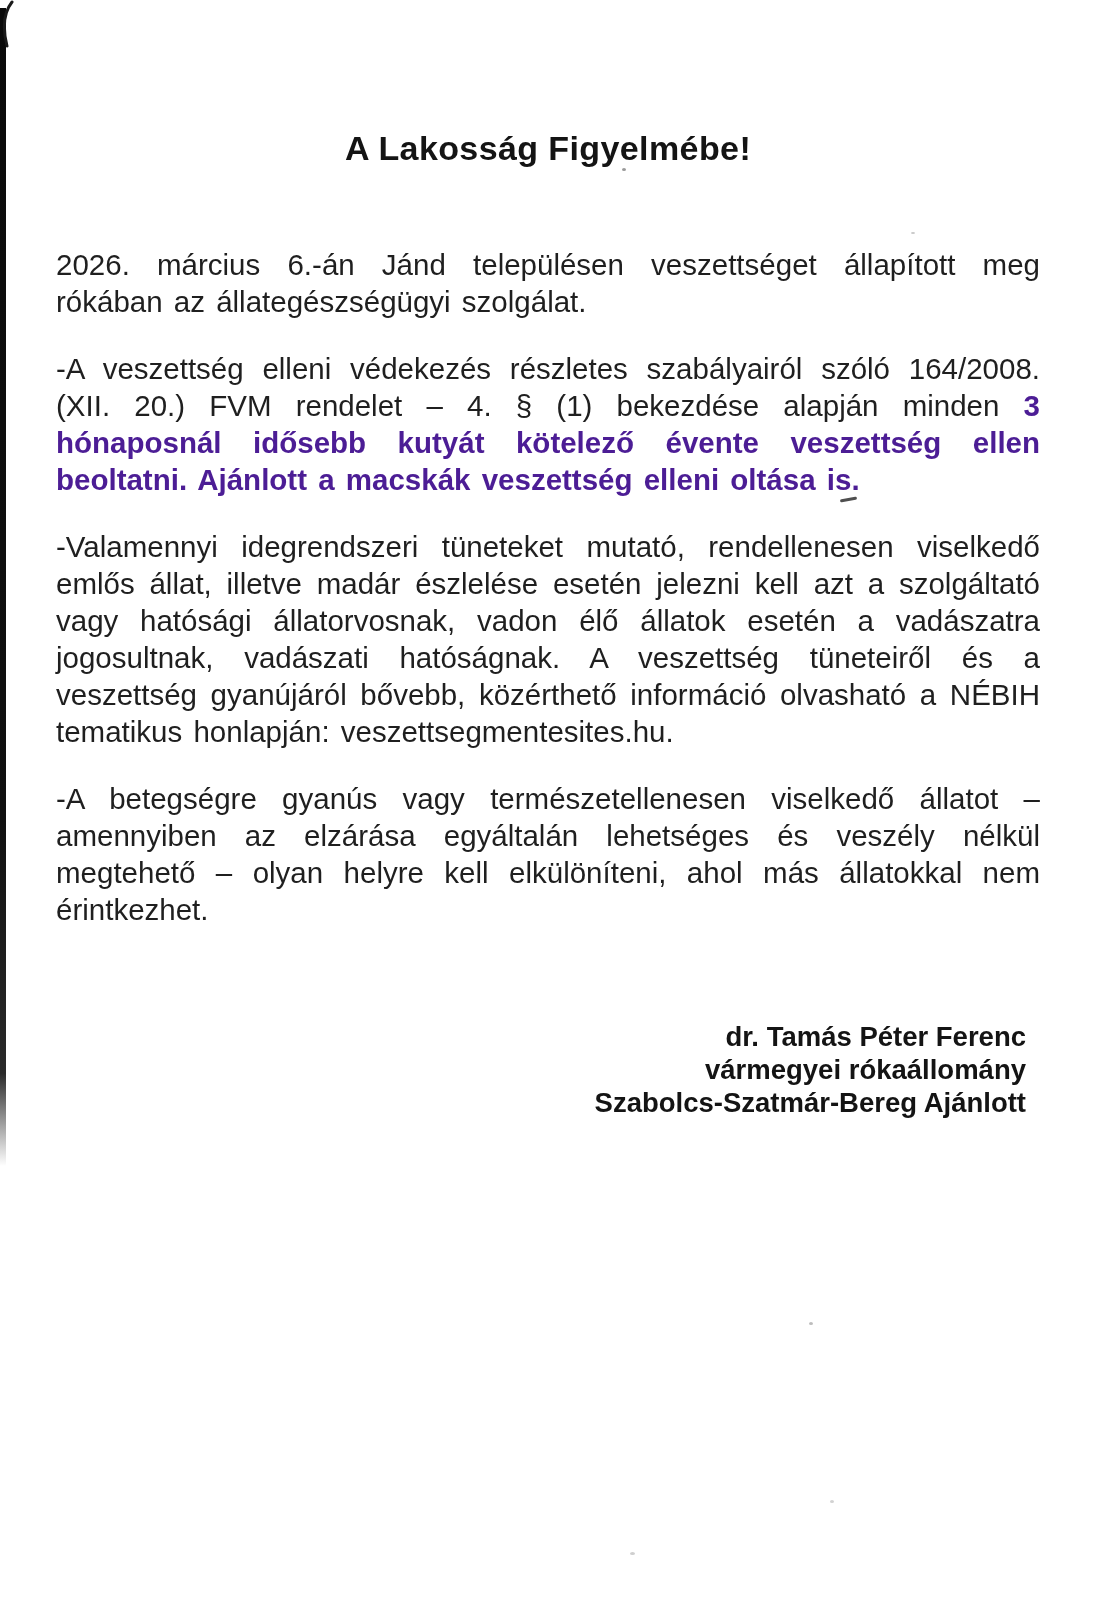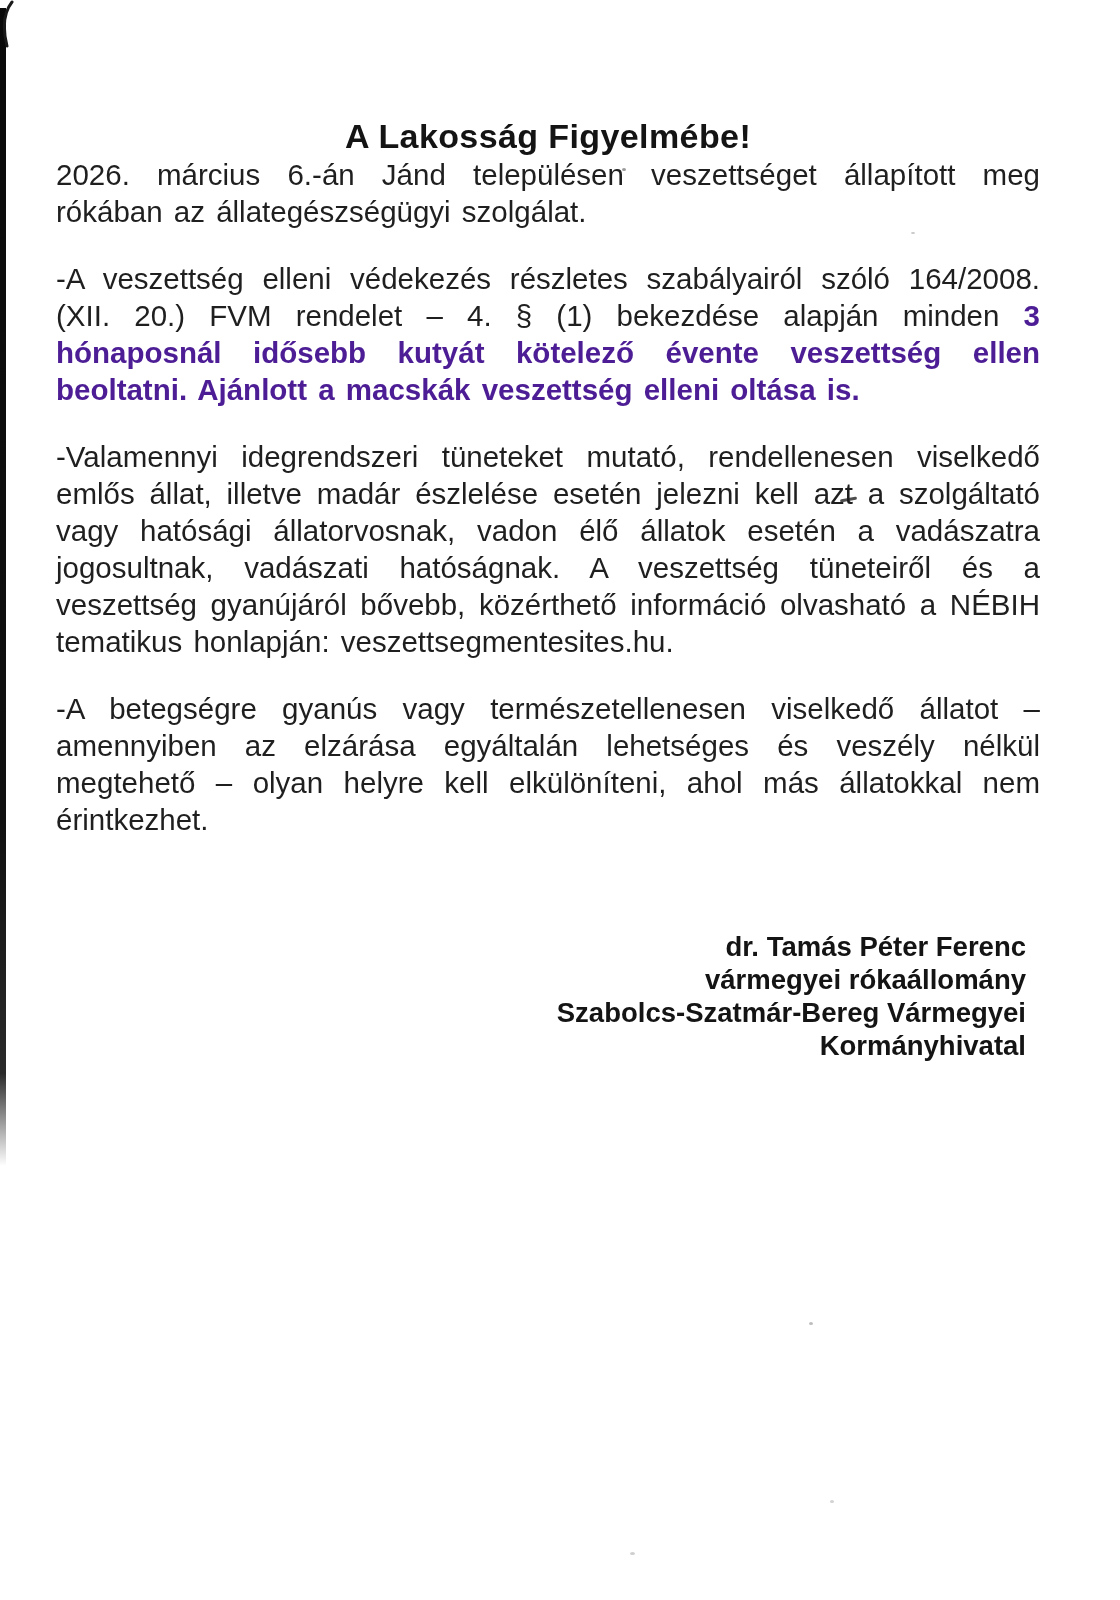--- a/index.html
+++ b/index.html
@@ -13,33 +13,34 @@
     width: 1120px;
     height: 1600px;
     background: var(--paper, #ffffff);
     overflow: hidden;
     font-family: "Liberation Sans", sans-serif;
     color: var(--ink, #1f1f1f);
   }
   .content {
     position: absolute;
     left: 56px;
-    top: 4px;
+    top: 16px;
     width: 984px;
   }
   .title {
     margin: 112px 0 0 0;
     text-align: center;
     font-size: 34px;
     line-height: 40px;
     font-weight: bold;
     letter-spacing: 0.4px;
     color: #141414;
   }
   .paragraphs {
+    margin-top: 78px;
   }
   .para {
     margin: 0 0 30px 0;
     font-size: 29.5px;
     line-height: 37px;
     text-align: justify;
     text-justify: inter-word;
     word-spacing: 3px;
     color: var(--ink, #1f1f1f);
   }
@@ -108,18 +109,17 @@
     <div class="paragraphs">
         <p class="para"><span>2026. március 6.-án Jánd településen veszettséget állapított meg rókában az állategészségügyi szolgálat.</span></p>
         <p class="para"><span>-A veszettség elleni védekezés részletes szabályairól szóló 164/2008. (XII. 20.) FVM rendelet – 4. § (1) bekezdése alapján minden </span><span class="b">3 hónaposnál idősebb kutyát kötelező évente veszettség ellen beoltatni. Ajánlott a macskák veszettség elleni oltása is.</span></p>
         <p class="para"><span>-Valamennyi idegrendszeri tüneteket mutató, rendellenesen viselkedő emlős állat, illetve madár észlelése esetén jelezni kell azt a szolgáltató vagy hatósági állatorvosnak, vadon élő állatok esetén a vadászatra jogosultnak, vadászati hatóságnak. A veszettség tüneteiről és a veszettség gyanújáról bővebb, közérthető információ olvasható a NÉBIH tematikus honlapján: veszettsegmentesites.hu.</span></p>
         <p class="para"><span>-A betegségre gyanús vagy természetellenesen viselkedő állatot – amennyiben az elzárása egyáltalán lehetséges és veszély nélkül megtehető – olyan helyre kell elkülöníteni, ahol más állatokkal nem érintkezhet.</span></p>
       </div>
 
     <div class="signature">
         <span class="sig-line">dr. Tamás Péter Ferenc</span>
         <span class="sig-line">vármegyei rókaállomány</span>
-        <span class="sig-line">Szabolcs-Szatmár-Bereg Vármegyei</span>
-        <span class="sig-line">Kormányhivatal</span>
+        <span class="sig-line">Szabolcs-Szatmár-Bereg Ajánlott</span>
       </div>
   </div>
 
 </div>
 
 </body></html>

